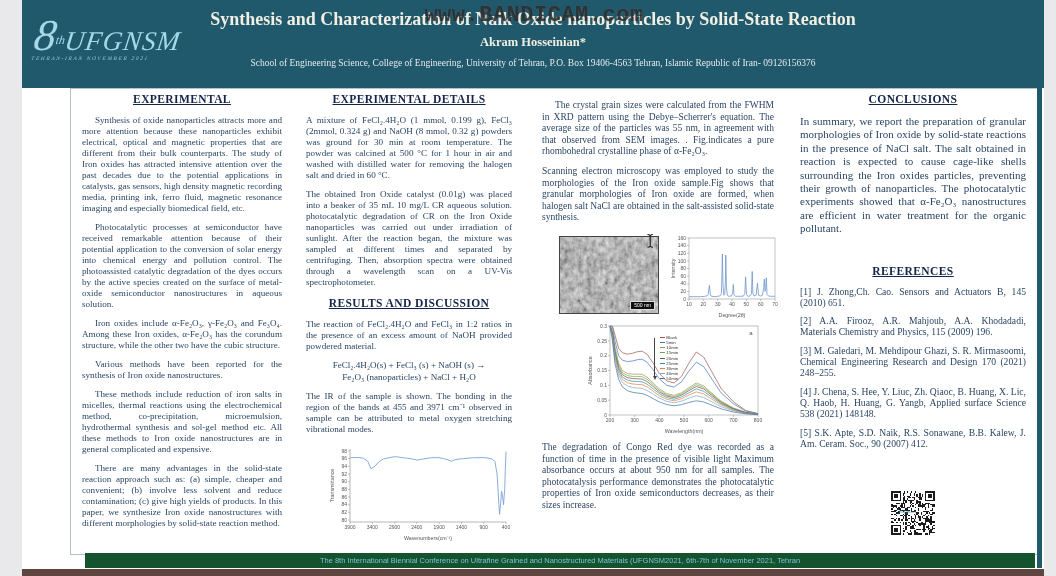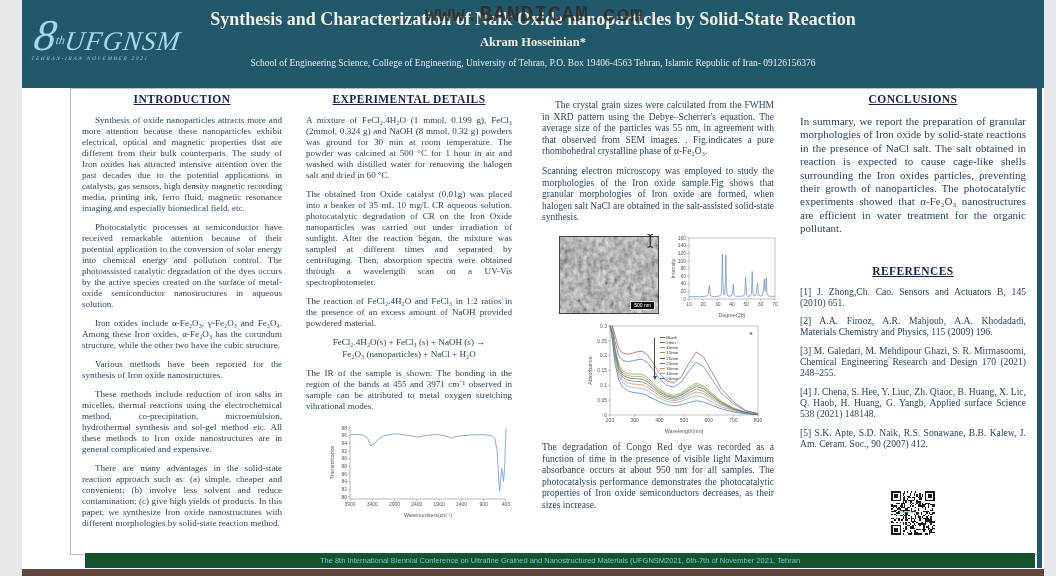--- a/index.html
+++ b/index.html
@@ -72,33 +72,34 @@
       </div>
       <div class="title">Synthesis and Characterization of Naik Oxide nanoparticles by Solid-State Reaction</div>
       <div class="author">Akram Hosseinian*</div>
       <div class="affil">School of Engineering Science, College of Engineering, University of Tehran, P.O. Box 19406-4563 Tehran, Islamic Republic of Iran- 09126156376</div>
     </div>
 
     <div class="frame"></div>
     <div class="right-strip"></div>
 
     <div class="col" id="col1">
-      <h2 class="h">INTRODUCTION</h2>
+      <h2 class="h">EXPERIMENTAL</h2>
       <p class="ind">Synthesis of oxide nanoparticles attracts more and more attention because these nanoparticles exhibit electrical, optical and magnetic properties that are different from their bulk counterparts. The study of Iron oxides has attracted intensive attention over the past decades due to the potential applications in catalysts, gas sensors, high density magnetic recording media, printing ink, ferro fluid, magnetic resonance imaging and especially biomedical field, etc.</p>
       <p class="ind">Photocatalytic processes at semiconductor have received remarkable attention because of their potential application to the conversion of solar energy into chemical energy and pollution control. The photoassisted catalytic degradation of the dyes occurs by the active species created on the surface of metal-oxide semiconductor nanostructures in aqueous solution.</p>
       <p class="ind">Iron oxides include α-Fe₂O₃, γ-Fe₂O₃ and Fe₃O₄. Among these Iron oxides, α-Fe₂O₃ has the corundum structure, while the other two have the cubic structure.</p>
       <p class="ind">Various methods have been reported for the synthesis of Iron oxide nanostructures.</p>
       <p class="ind">These methods include reduction of iron salts in micelles, thermal reactions using the electrochemical method, co-precipitation, microemulsion, hydrothermal synthesis and sol-gel method etc. All these methods to Iron oxide nanostructures are in general complicated and expensive.</p>
       <p class="ind">There are many advantages in the solid-state reaction approach such as: (a) simple, cheaper and convenient; (b) involve less solvent and reduce contamination; (c) give high yields of products. In this paper, we synthesize Iron oxide nanostructures with different morphologies by solid-state reaction method.</p>
     </div>
 
     <div class="col" id="col2">
       <h2 class="h">EXPERIMENTAL DETAILS</h2>
       <p>A mixture of FeCl₂.4H₂O (1 mmol, 0.199 g), FeCl₃ (2mmol, 0.324 g) and NaOH (8 mmol, 0.32 g) powders was ground for 30 min at room temperature. The powder was calcined at 500 °C for 1 hour in air and washed with distilled water for removing the halogen salt and dried in 60 °C.</p>
       <p>The obtained Iron Oxide catalyst (0.01g) was placed into a beaker of 35 mL 10 mg/L CR aqueous solution. photocatalytic degradation of CR on the Iron Oxide nanoparticles was carried out under irradiation of sunlight. After the reaction began, the mixture was sampled at different times and separated by centrifuging. Then, absorption spectra were obtained through a wavelength scan on a UV-Vis spectrophotometer.</p>
+      <h2 class="h h2sp">RESULTS AND DISCUSSION</h2>
       <p>The reaction of FeCl₂.4H₂O and FeCl₃ in 1:2 ratios in the presence of an excess amount of  NaOH provided powdered material.</p>
       <p class="eq">FeCl₂.4H₂O(s) + FeCl₃ (s) + NaOH (s) →</p>
       <p class="eq">Fe₂O₃ (nanoparticles) + NaCl +  H₂O</p>
       <p>The IR of the sample is shown. The bonding in the region of the bands at 455 and 3971 cm⁻¹ observed in sample can be attributed to metal oxygen stretching vibrational modes.</p>
       <div class="chart" id="ir-chart">
           <svg width="184" height="98" style="position:absolute;left:0;top:0">
             <line x1="22" y1="6" x2="22" y2="79" stroke="#999" stroke-width="0.7"></line>
             <line x1="22" y1="79" x2="178" y2="79" stroke="#999" stroke-width="0.7"></line>
             <line x1="22" y1="79" x2="22" y2="81" stroke="#888" stroke-width="0.5"></line>
             <text x="22" y="86" text-anchor="middle" font-size="5" fill="#555" font-family="Liberation Sans, sans-serif">3900</text>

